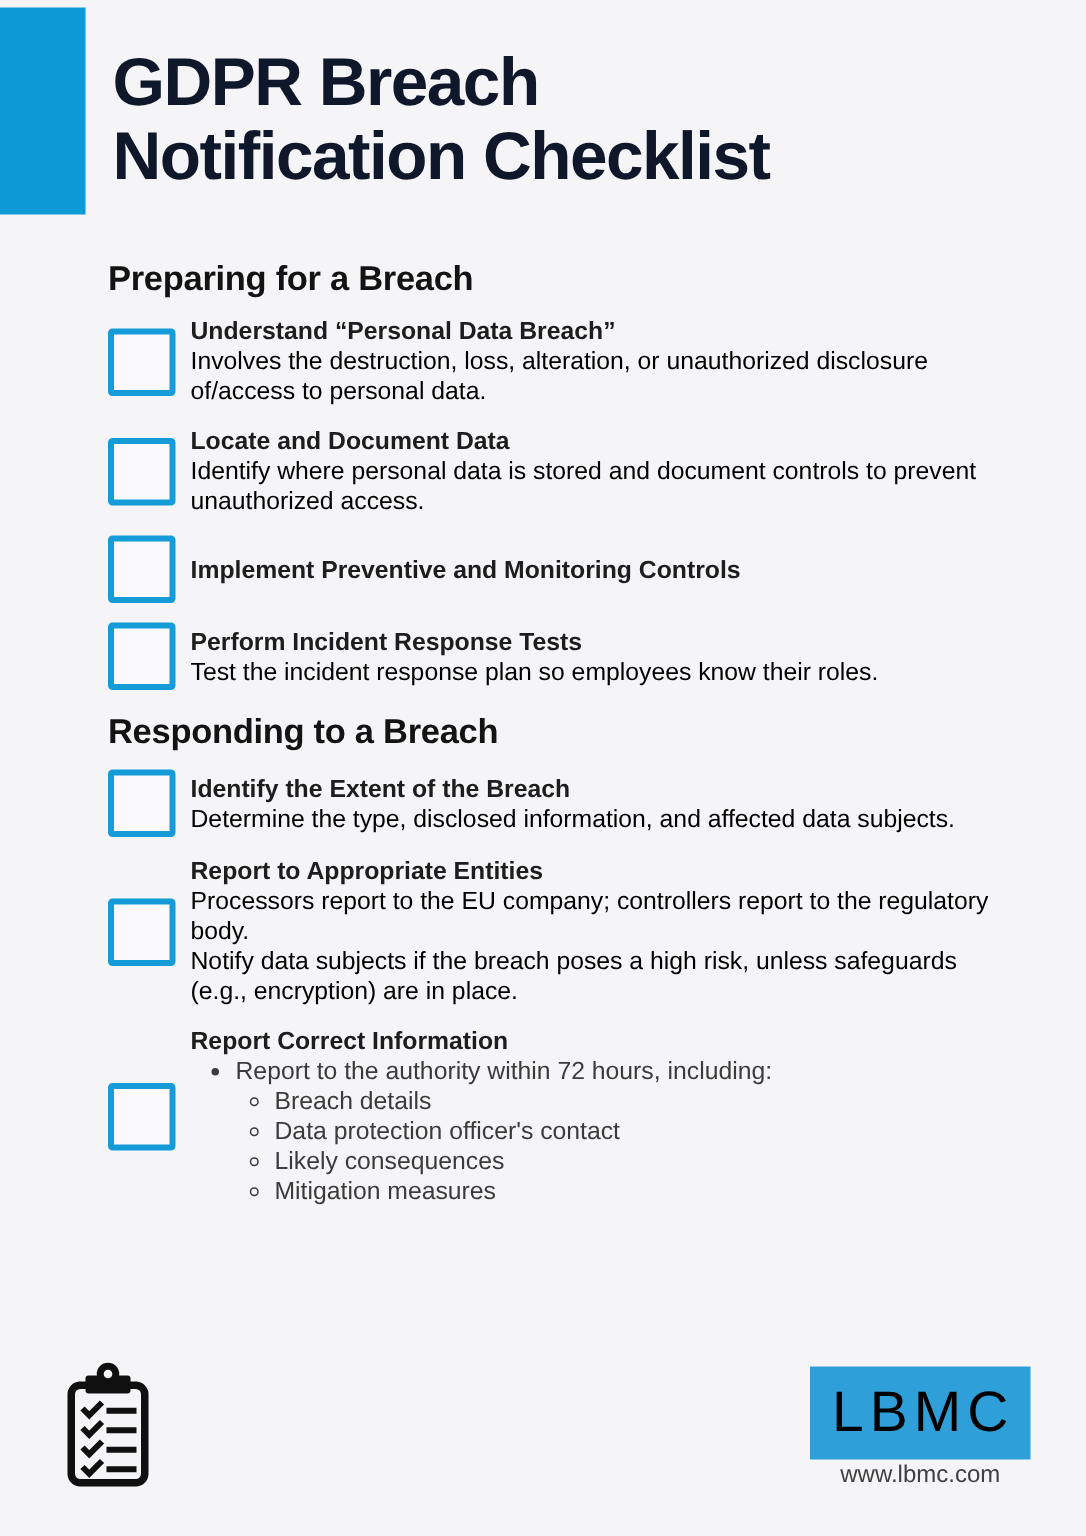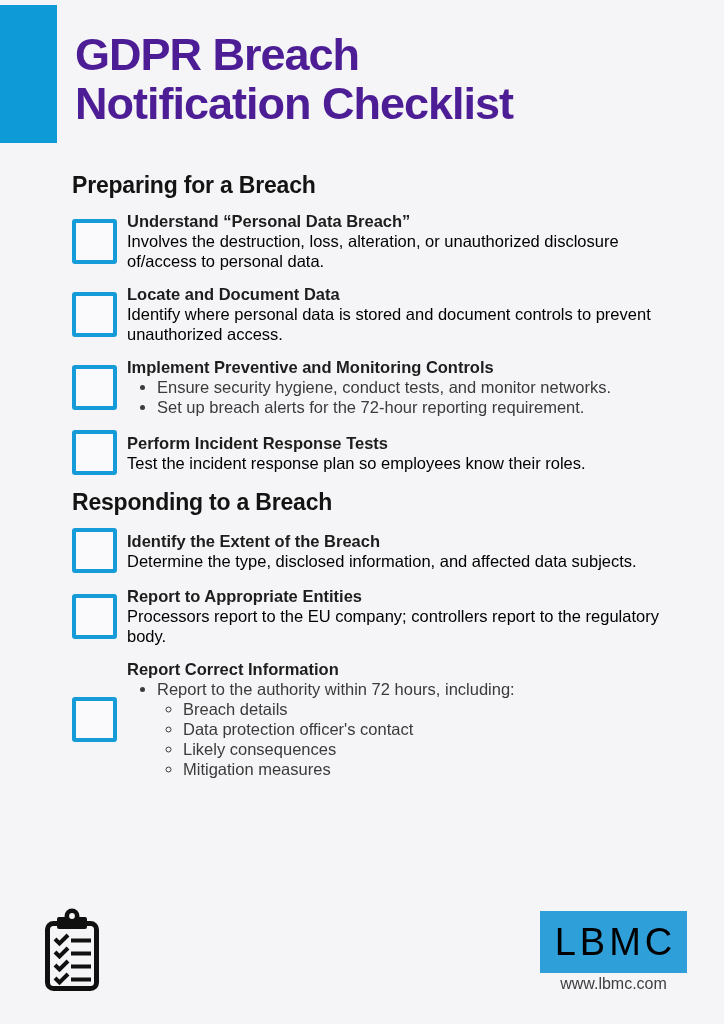--- a/index.html
+++ b/index.html
@@ -19,21 +19,21 @@
     width:57px;height:138px;
     background:#0d9ad7;
   }
   .title{
     position:absolute;
     left:75px;top:30px;
     font-size:45px;
     line-height:49px;
     font-weight:800;
     letter-spacing:-1px;
-    color:#4c1d95;
+    color:#0f172a;
   }
   .content{
     position:absolute;
     left:72px;top:172px;
     width:590px;
   }
   .section-heading{
     font-size:23px;
     line-height:26px;
     font-weight:700;
@@ -141,24 +141,20 @@
         <div class="checkbox"></div>
         <div class="item-body">
           <div class="item-title">Locate and Document Data</div>
           <div class="item-text">Identify where personal data is stored and document controls to prevent unauthorized access.</div>
         </div>
       </div>
       <div class="item">
         <div class="checkbox"></div>
         <div class="item-body">
           <div class="item-title">Implement Preventive and Monitoring Controls</div>
-          <ul class="bullets">
-            <li class="bullet">Ensure security hygiene, conduct tests, and monitor networks.</li>
-            <li class="bullet">Set up breach alerts for the 72-hour reporting requirement.</li>
-          </ul>
         </div>
       </div>
       <div class="item">
         <div class="checkbox"></div>
         <div class="item-body">
           <div class="item-title">Perform Incident Response Tests</div>
           <div class="item-text">Test the incident response plan so employees know their roles.</div>
         </div>
       </div>
       <div class="section-heading">Responding to a Breach</div>
@@ -167,20 +163,21 @@
         <div class="item-body">
           <div class="item-title">Identify the Extent of the Breach</div>
           <div class="item-text">Determine the type, disclosed information, and affected data subjects.</div>
         </div>
       </div>
       <div class="item">
         <div class="checkbox"></div>
         <div class="item-body">
           <div class="item-title">Report to Appropriate Entities</div>
           <div class="item-text">Processors report to the EU company; controllers report to the regulatory body.</div>
+          <div class="item-text">Notify data subjects if the breach poses a high risk, unless safeguards (e.g., encryption) are in place.</div>
         </div>
       </div>
       <div class="item">
         <div class="checkbox"></div>
         <div class="item-body">
           <div class="item-title">Report Correct Information</div>
           <ul class="bullets">
             <li class="bullet">Report to the authority within 72 hours, including:<ul class="sub">
                 <li class="subitem">Breach details</li>
                 <li class="subitem">Data protection officer's contact</li>

